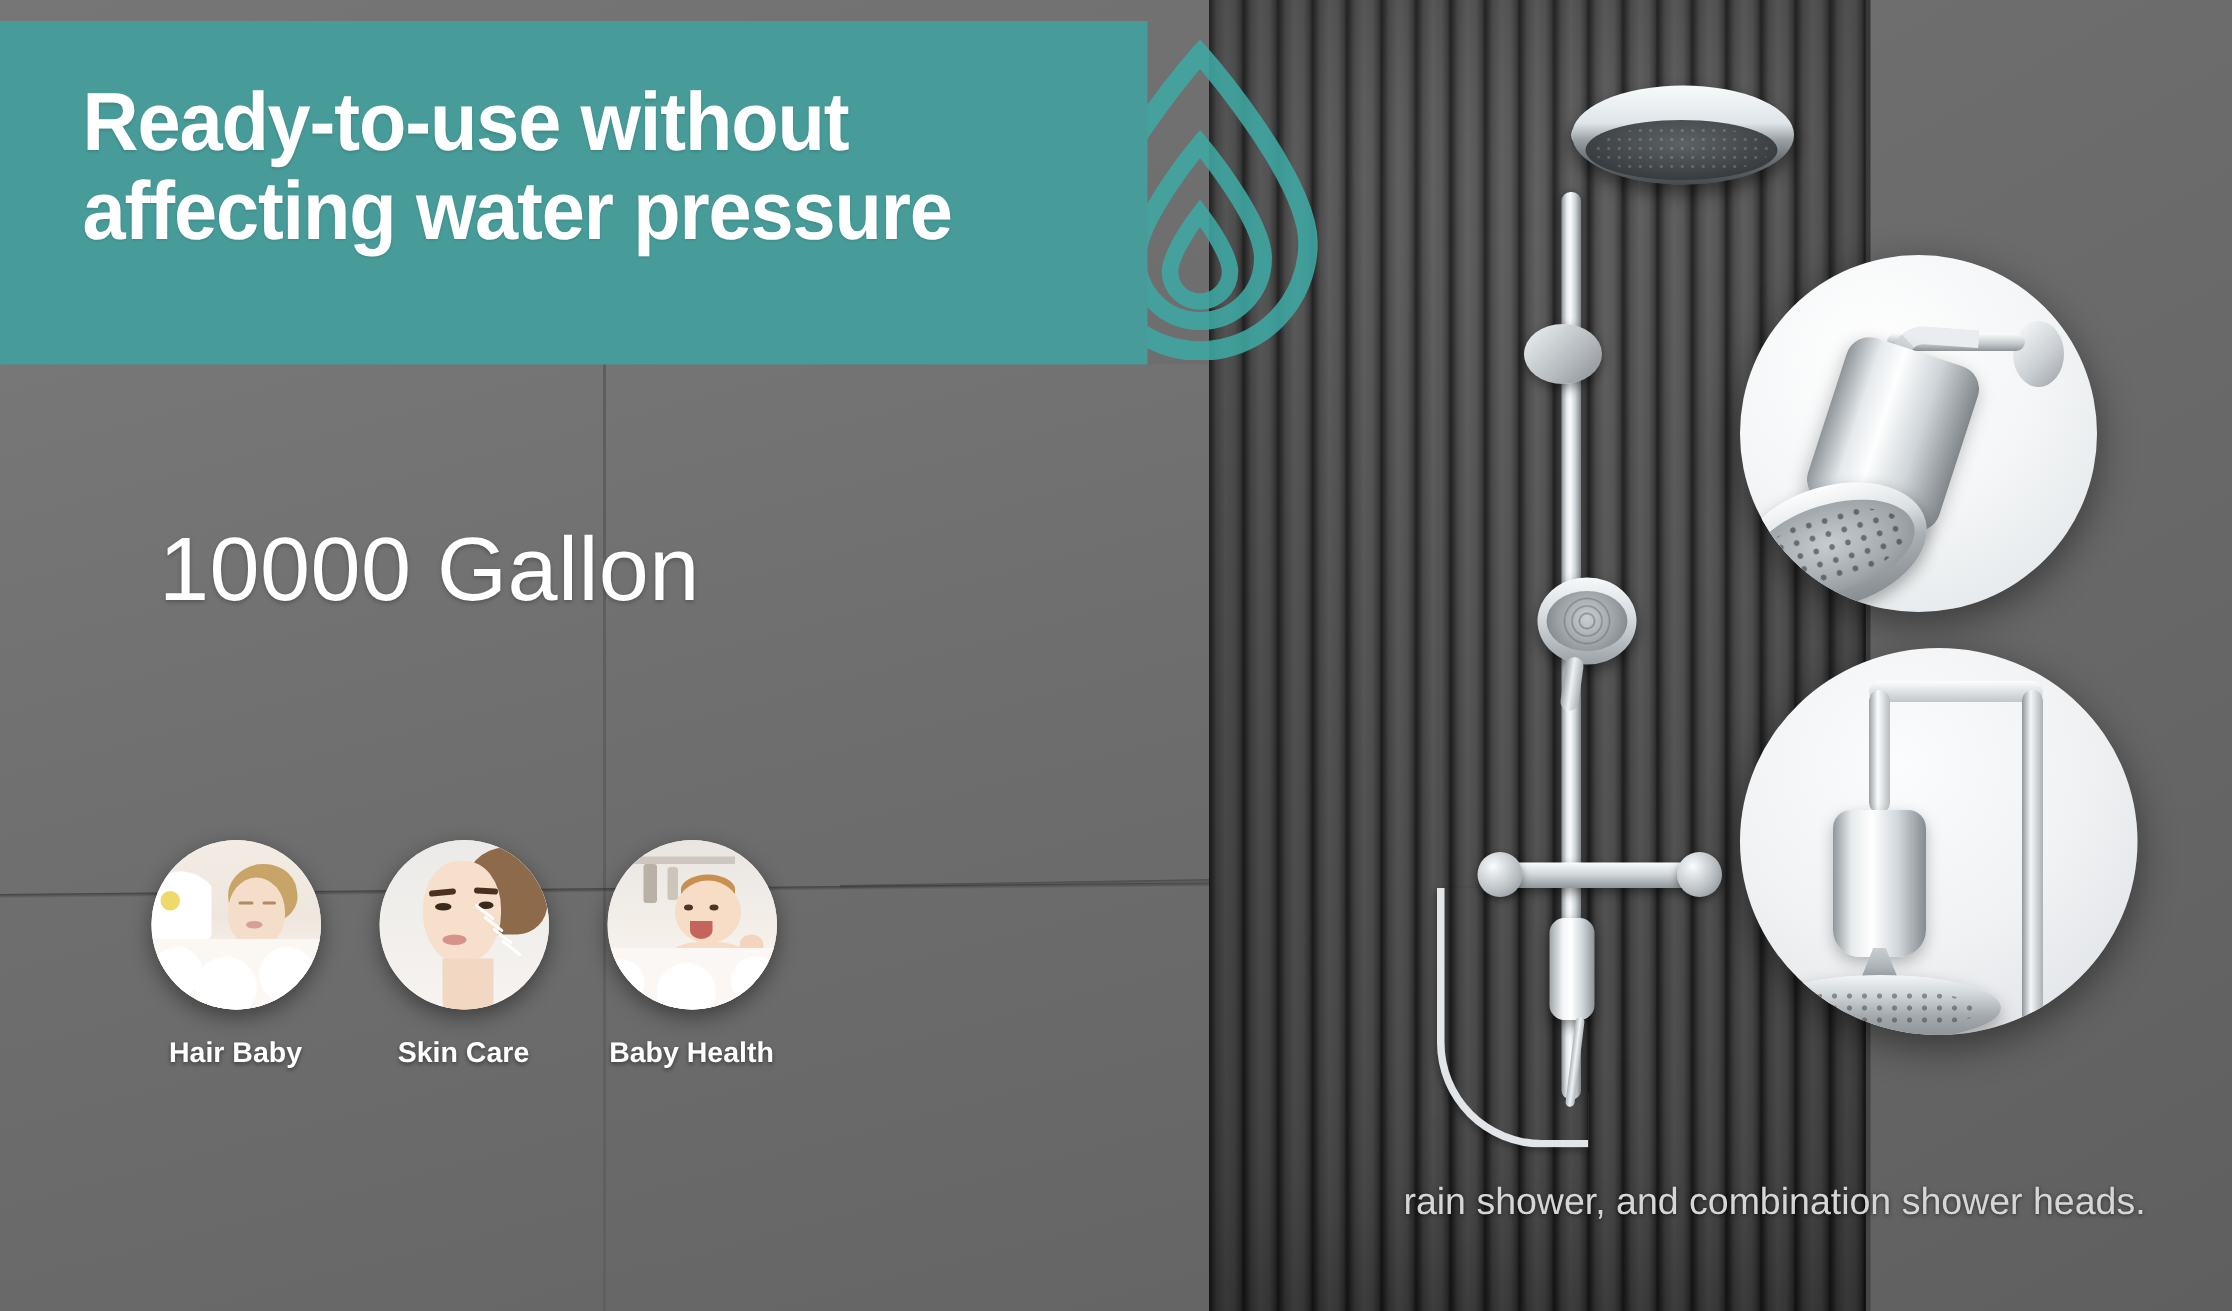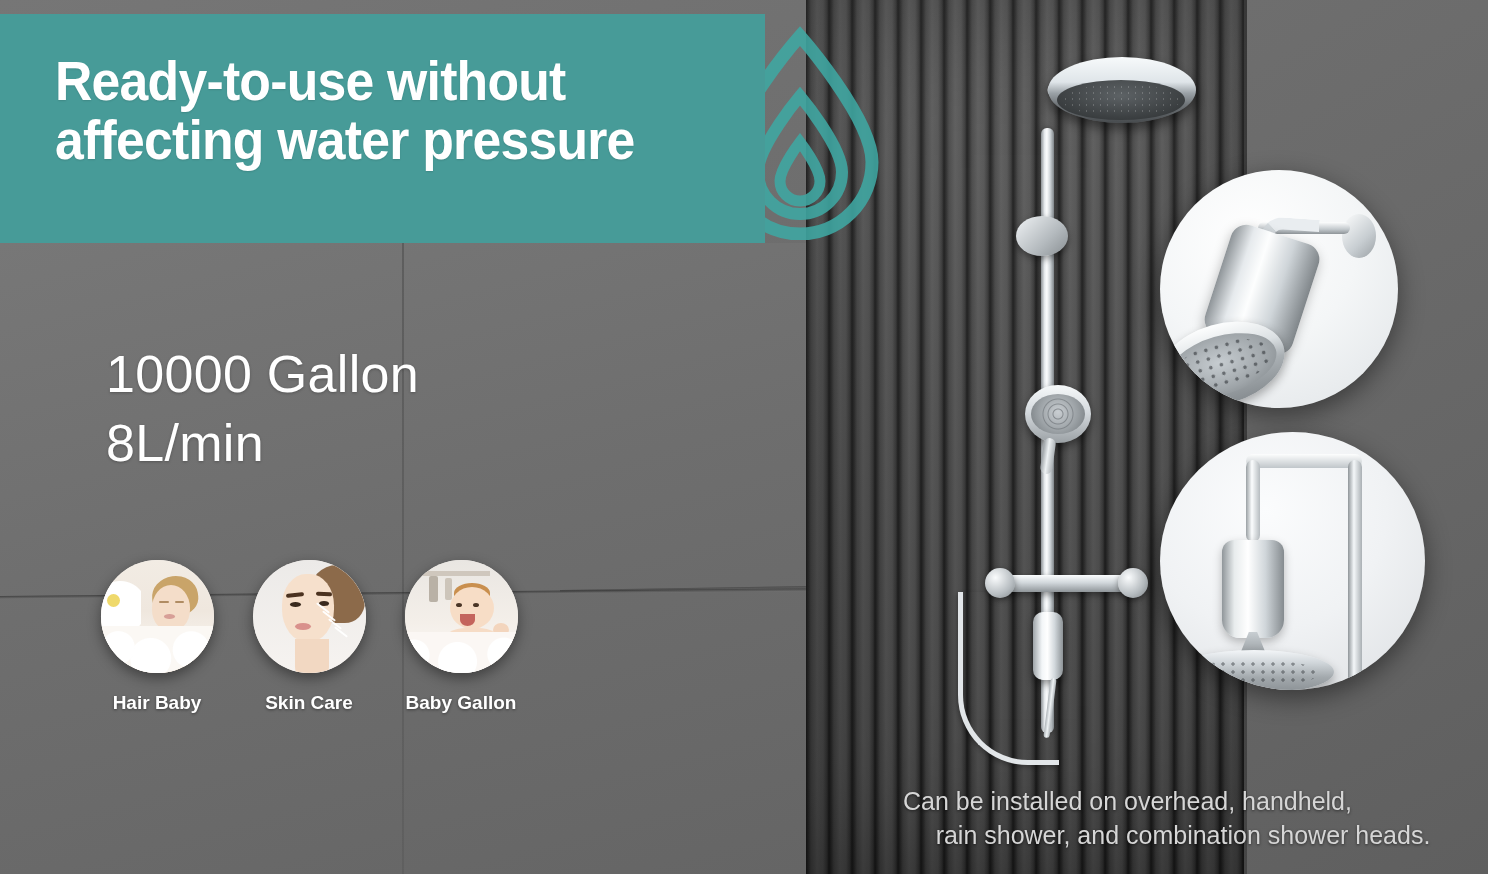--- a/index.html
+++ b/index.html
@@ -77,21 +77,21 @@
 
   
   .droplet{
     position:absolute;left:706px;top:22px;width:188px;height:218px;
     opacity:.88;
   }
 
   
   .stats{
     position:absolute;left:106px;top:340px;
-    color:#fff;font-size:52px;line-height:1.32;font-weight:400;
+    color:#fff;font-size:60px;line-height:1.32;font-weight:400;
     text-shadow:0 1px 3px rgba(0,0,0,.25);
     letter-spacing:.3px;
   }
 
   
   .benefits{position:absolute;left:96px;top:560px;width:470px;height:170px;}
   .benefit{position:absolute;top:0;width:122px;text-align:center;}
   .b0{left:0;} .b1{left:152px;} .b2{left:304px;}
   .bcircle{
     position:relative;width:113px;height:113px;margin:0 auto;border-radius:50%;
@@ -320,21 +320,20 @@
   </div>
 
   <div class="banner"></div>
   <div class="headline">
     <span>Ready-to-use without</span>
     <span class="l2">affecting water pressure</span>
   </div>
 
   <div class="stats">
     <div>10000 Gallon</div>
-    <div>8L/min</div>
   </div>
 
   <div class="benefits">
 
     <div class="benefit b0">
       <div class="bcircle">
         <div class="ph ph-hair">
           <div class="foam2"></div>
           <div class="hair"></div>
             <div class="face"></div>
@@ -380,21 +379,21 @@
           <div class="hair"></div>
             <div class="head"></div>
           <div class="eye"></div>
             <div class="eye2"></div>
             <div class="mouth"></div>
           <div class="body"></div>
             <div class="hand"></div>
             <div class="foam"></div>
         </div>
       </div>
-      <div class="blabel">Baby Gallon</div>
+      <div class="blabel">Baby Health</div>
     </div>
 
   </div>
 
   <div class="shower">
     <div class="rain-arm"></div>
     <div class="rain-head"></div>
     <div class="rain-face"></div>
     <div class="rain-dots"></div>
     <div class="chrome-v riser"></div>
@@ -426,17 +425,16 @@
     <div class="bi-top"></div>
     <div class="bi-pipe"></div>
     <div class="bi-right"></div>
     <div class="bi-filter"></div>
     <div class="bi-cone"></div>
     <div class="bi-head"></div>
     <div class="bi-dots"></div>
   </div>
 
   <div class="caption">
-    <span>Can be installed on overhead, handheld,</span>
     <span class="c2">rain shower, and combination shower heads.</span>
   </div>
 
 </div>
 
 </body></html>

